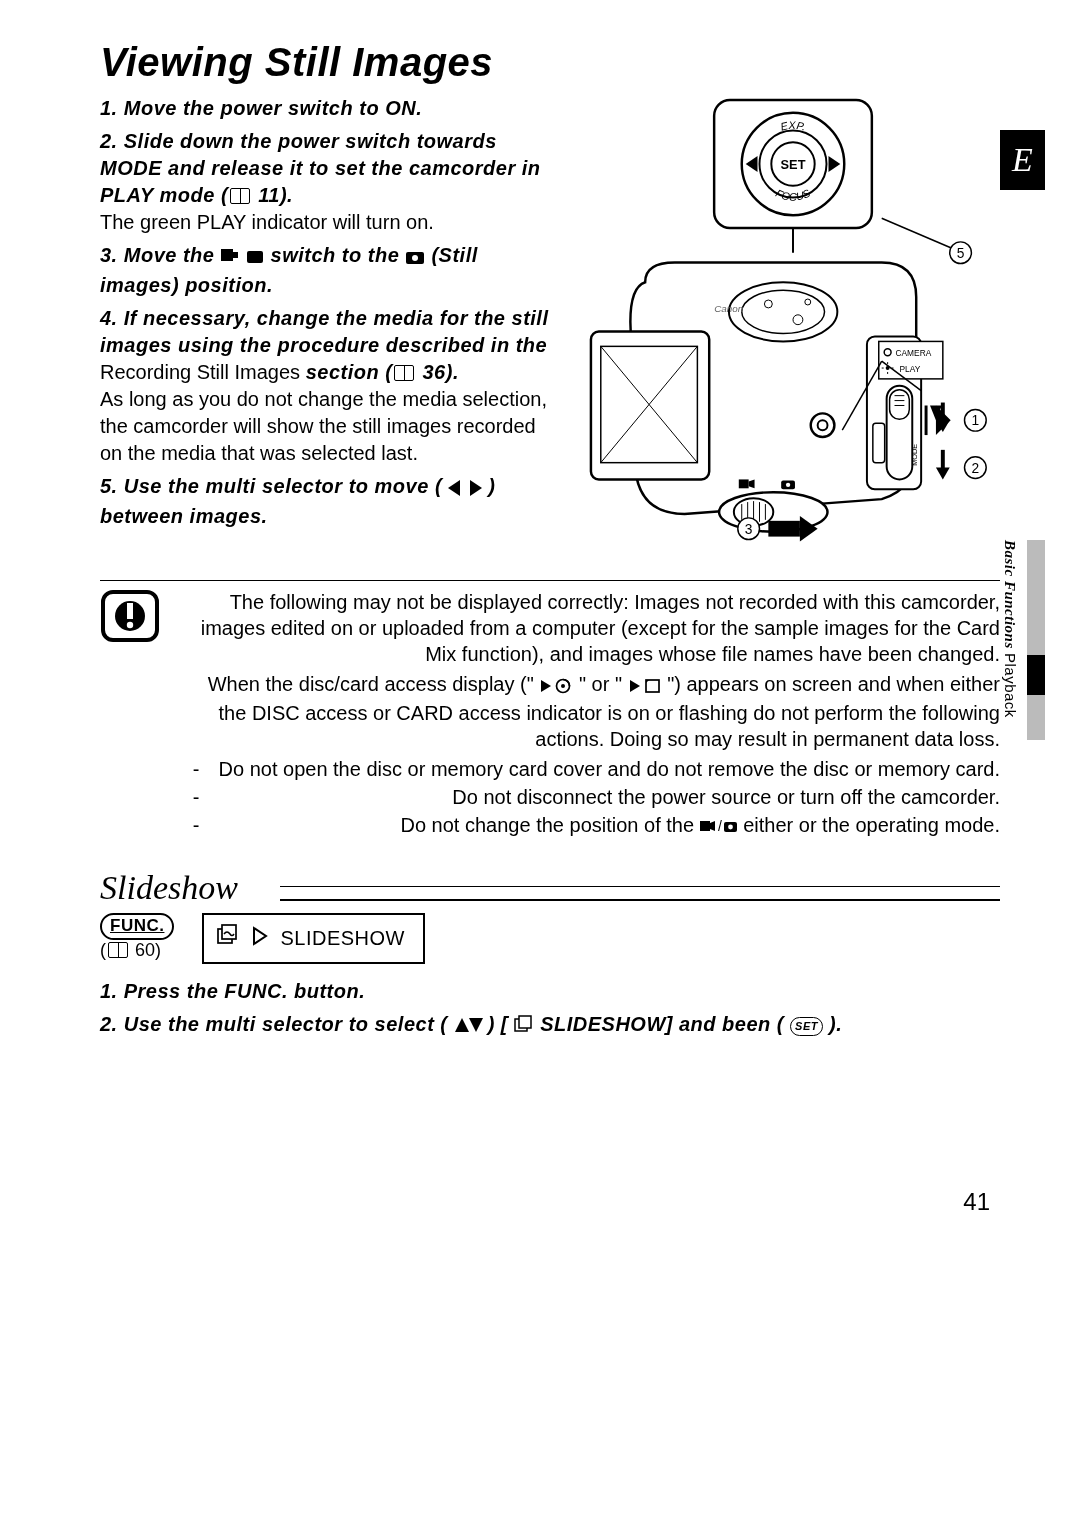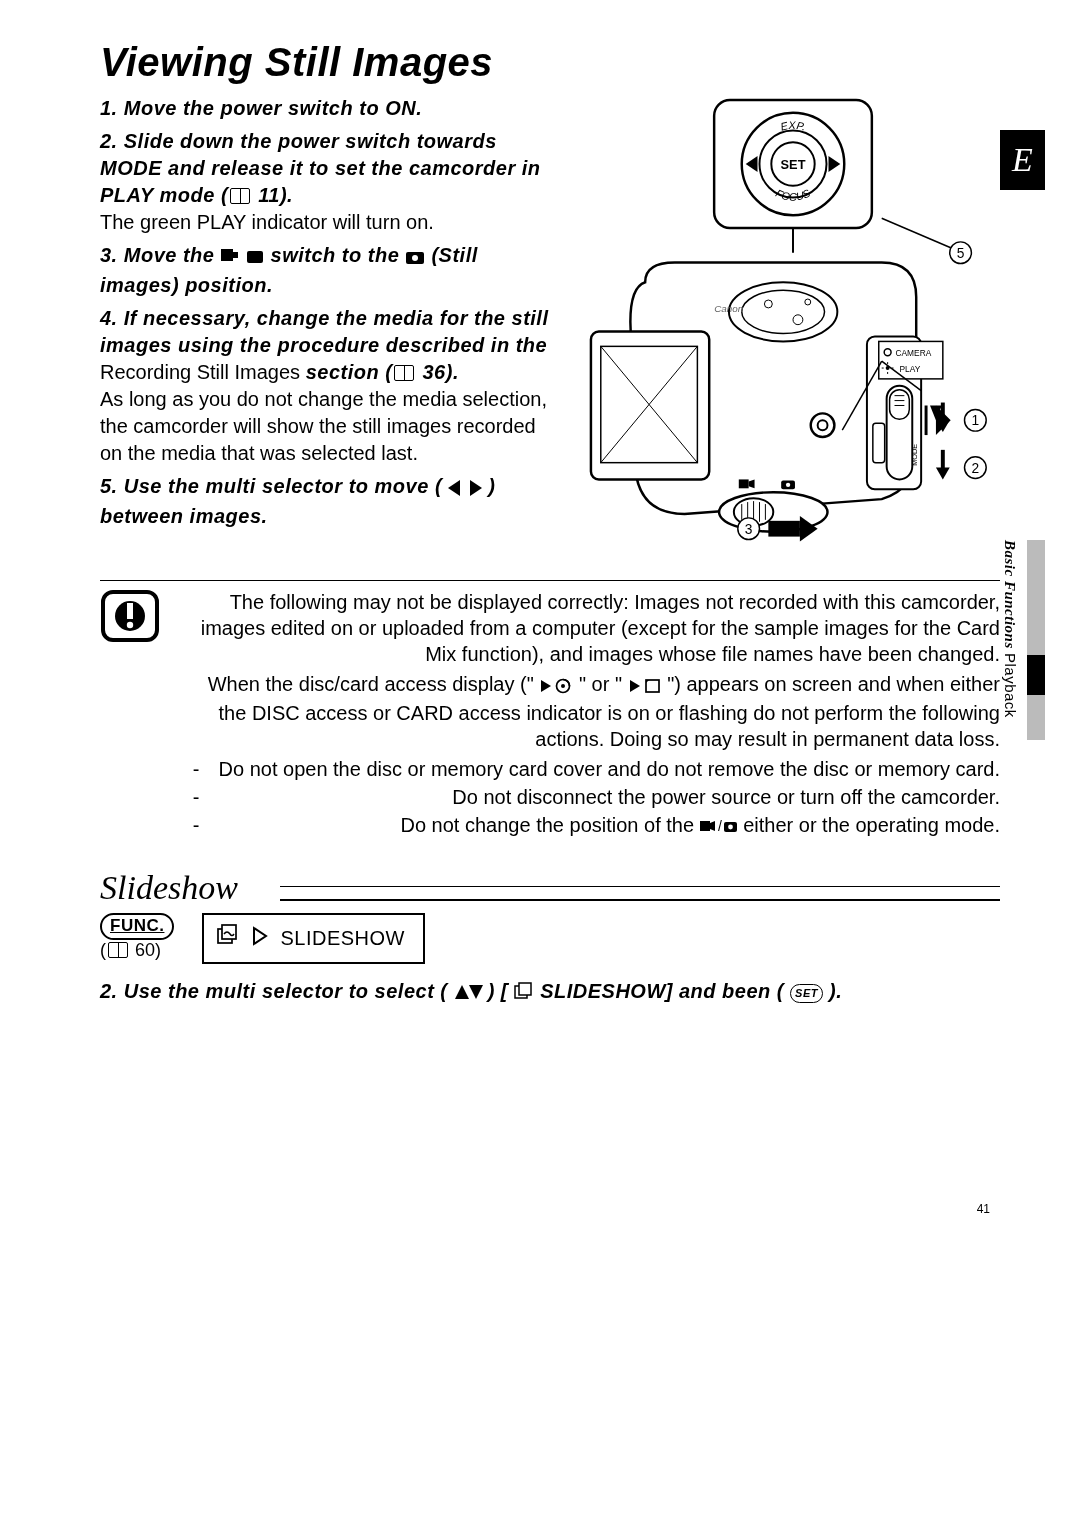--- a/index.html
+++ b/index.html
@@ -211,21 +211,21 @@
   }
   .slideshow-steps .lead {
     font-style: italic;
     font-weight: bold;
     letter-spacing: 0.5px;
   }
   .page-num {
     position: absolute;
     bottom: 36px;
     right: 90px;
-    font-size: 12px;
+    font-size: 24px;
   }
   
   .set-pill {
     display: inline-flex;
     align-items: center;
     justify-content: center;
     border: 1.5px solid #000;
     border-radius: 12px;
     font-size: 11px;
     padding: 1px 4px;
@@ -500,20 +500,23 @@
         <svg width="16" height="20">
             <polygon points="2,2 2,18 14,10" fill="none" stroke="#000" stroke-width="2"></polygon>
           </svg>
       </span>
       <span class="label">SLIDESHOW</span>
     </div>
   </div>
 
   <div class="slideshow-steps">
     <p class="step">
+      <span class="lead">1. <span>Press the FUNC. button.</span></span>
+    </p>
+    <p class="step">
       <span class="lead">2. <span>Use the multi selector to select (</span>
         <span class="inline-icon">
           <svg width="28" height="18">
               <polygon points="7,16 14,2 21,16" fill="#000" transform="translate(-6,0)"></polygon>
               <polygon points="7,2 14,16 21,2" fill="#000" transform="translate(8,0)"></polygon>
             </svg>
         </span>
         <span>) [</span>
         <span class="inline-icon">
           <svg width="20" height="18">

